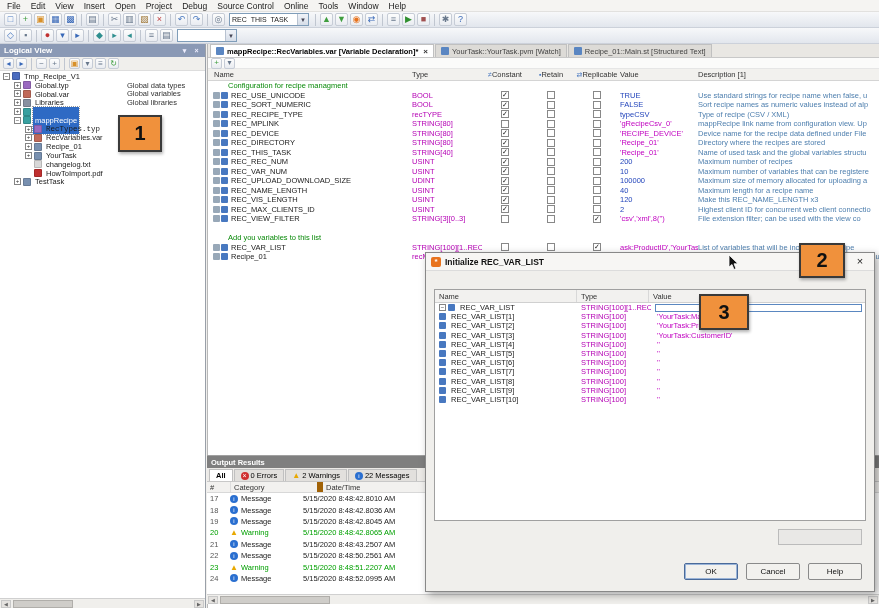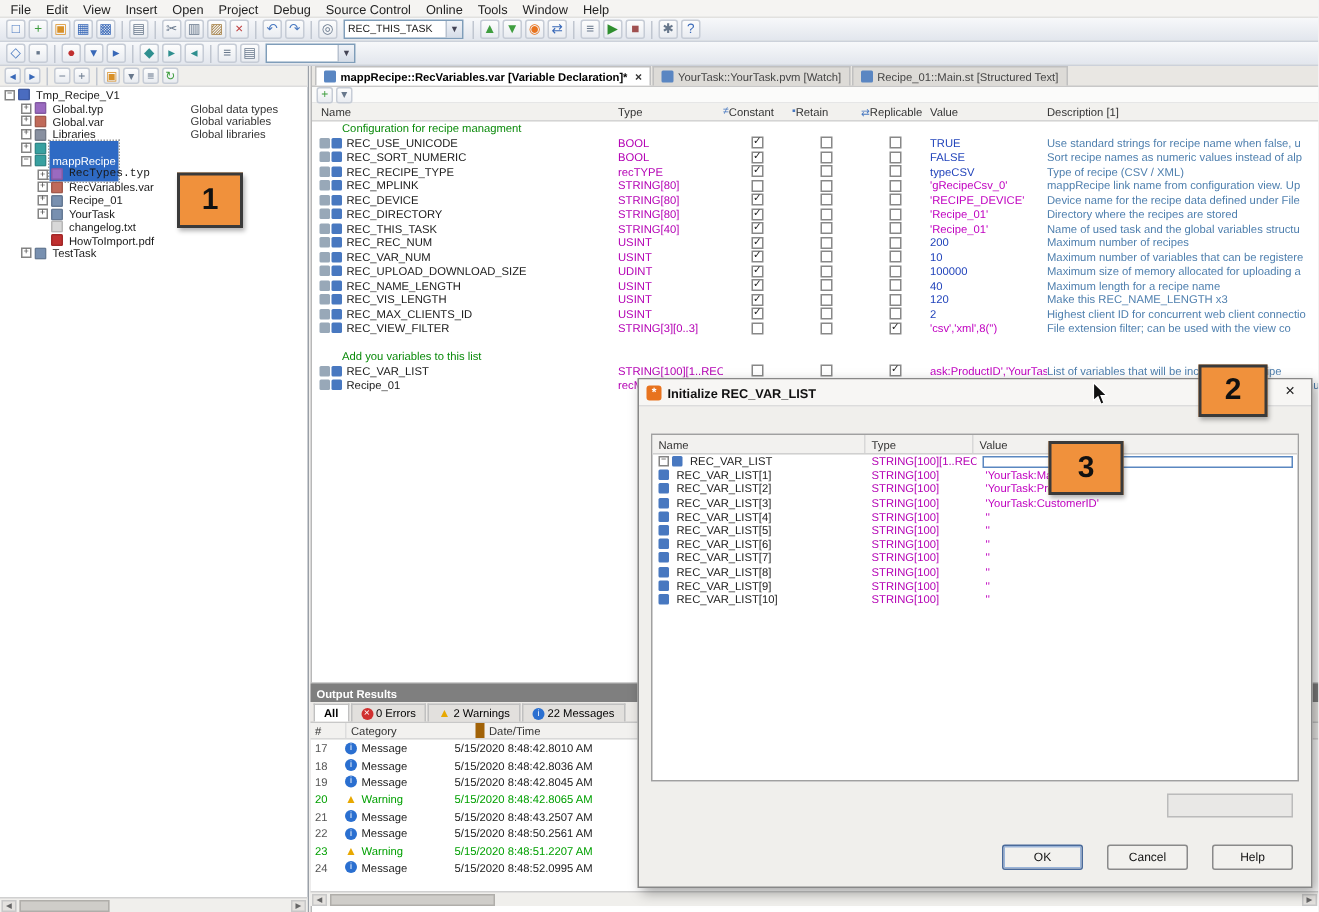--- a/index.html
+++ b/index.html
@@ -65,21 +65,21 @@
       background:#dddbd7;border:1px solid #c0c0c0;border-bottom:none;margin-right:1px;color:#444;white-space:nowrap}
   .etab.act{background:#fff;font-weight:bold;color:#000}
   .eti{width:8px;height:8px;background:#5a86c2;border-radius:1px;flex:none}
   .etx{font-size:8px;margin-left:2px;color:#333}
   #editor-toolbar{display:flex;align-items:center;height:11px;border-bottom:1px solid #e6e6e6;
       padding-left:2px;background:#fbfbfa}
   .vt-header{display:flex;height:12px;background:#f2f1ee;border-bottom:1px solid #d4d4d4;
       font-size:7.5px;color:#333;align-items:center}
   .h-name{width:204px;padding-left:6px}
   .h-type{width:70px}
-  .h-cb{width:46px;display:flex;justify-content:flex-start;gap:0;align-items:center}
+  .h-cb{width:46px;display:flex;justify-content:center;gap:0;align-items:center}
   .hicon{font-size:7px;color:#4878c0}
   .h-val{width:78px}
   .h-desc{flex:1}
   #vt-rows{overflow:hidden}
   .vt-row{display:flex;height:9.5px;align-items:center;font-size:7.5px}
   .vt-cmt{padding-left:20px;color:var(--comment-color);white-space:nowrap}
   .c-name{width:204px;display:flex;align-items:center;padding-left:5px;white-space:nowrap;overflow:hidden}
   .vi{width:7px;height:7px;border-radius:1px;margin-right:1px;flex:none}
   .vi1{background:#98a8b8}
   .vi2{background:#4878c0;margin-right:3px}
@@ -145,21 +145,21 @@
   .dgh{padding:1px 4px;border-right:1px solid #d8d8d8;height:100%;display:flex;align-items:center}
   .dgh.n{width:142px}.dgh.t{width:72px}.dgh.v{flex:1;border-right:none}
   .dg-row{position:relative;height:9.2px;font-size:7.5px;display:flex;align-items:center;padding-left:4px}
   .dg-row.child{}
   .dg-name{color:#222;margin-left:2px;white-space:nowrap}
   .dg-type{position:absolute;left:146px;width:70px;color:var(--type-color);white-space:nowrap;overflow:hidden}
   .dg-val{position:absolute;left:222px;right:2px;color:var(--string-color);white-space:nowrap;overflow:hidden}
   .dg-edit{position:absolute;left:220px;right:3px;height:8px;background:#fff;border:1px solid #5a87c0}
   #dlg-disabled{position:absolute;right:12px;bottom:46px;width:84px;height:16px;background:#e9e8e6;
       border:1px solid #bbb;color:#999;font-size:8px;font-family:"Liberation Sans",sans-serif}
-  #dlg-buttons{position:absolute;right:12px;bottom:11px;display:flex;gap:16px}
+  #dlg-buttons{position:absolute;right:12px;bottom:11px;display:flex;gap:8px}
   .btn{width:54px;height:17px;font-size:8px;background:#f2f1ee;border:1px solid #8a8a8a;border-radius:2px;
       font-family:"Liberation Sans",sans-serif;color:#111}
   .btn.def{border:1px solid #4a6a9a;box-shadow:inset 0 0 0 1px #9ab4d8}
 
   
   .callout{position:absolute;display:flex;align-items:center;justify-content:center;
       background:var(--callout-bg);border:2px solid #3a3a3a;font-weight:bold;font-size:20px;color:#111;
       z-index:60;box-shadow:1px 2px 3px rgba(0,0,0,.3)}
   .co1{left:118px;top:115px;width:44px;height:37px}
   .co2{left:799px;top:243px;width:46px;height:35px}
@@ -242,20 +242,26 @@
         <div class="tbi" style="color: rgb(104, 120, 140);">≡</div>
         <div class="tbi" style="color: rgb(104, 120, 140);">▤</div>
       </div>
     <div class="combo small">
       <span class="ctext"></span>
       <span class="carr">▼</span>
     </div>
   </div>
 
   <div id="logical-view">
+    <div class="panel-caption">
+      <span>Logical View</span>
+      <span class="cap-sp"></span>
+      <span class="cap-btn">▾</span>
+      <span class="cap-btn">×</span>
+    </div>
     <div id="lv-toolbar">
         <div class="tbi sm" style="color: rgb(56, 104, 184);">◂</div>
         <div class="tbi sm" style="color: rgb(56, 104, 184);">▸</div>
         <div class="tsep"></div>
         <div class="tbi sm" style="color: rgb(104, 120, 140);">−</div>
         <div class="tbi sm" style="color: rgb(104, 120, 140);">+</div>
         <div class="tsep"></div>
         <div class="tbi sm" style="color: rgb(216, 144, 40);">▣</div>
         <div class="tbi sm" style="color: rgb(104, 120, 140);">▾</div>
         <div class="tbi sm" style="color: rgb(104, 120, 140);">≡</div>

